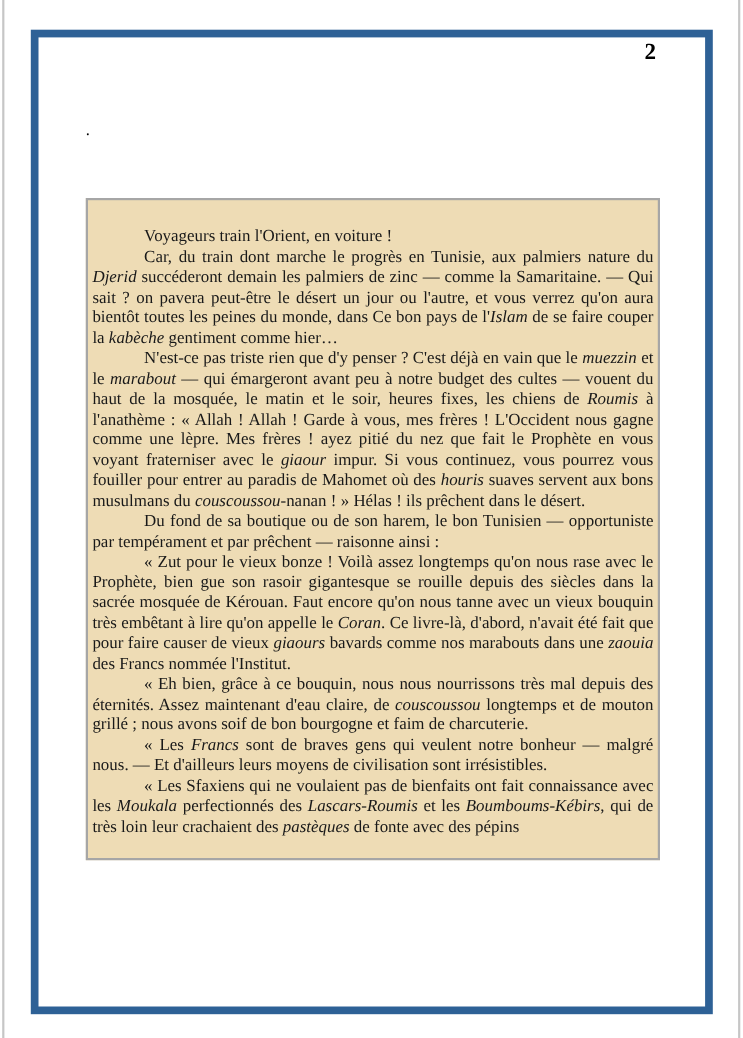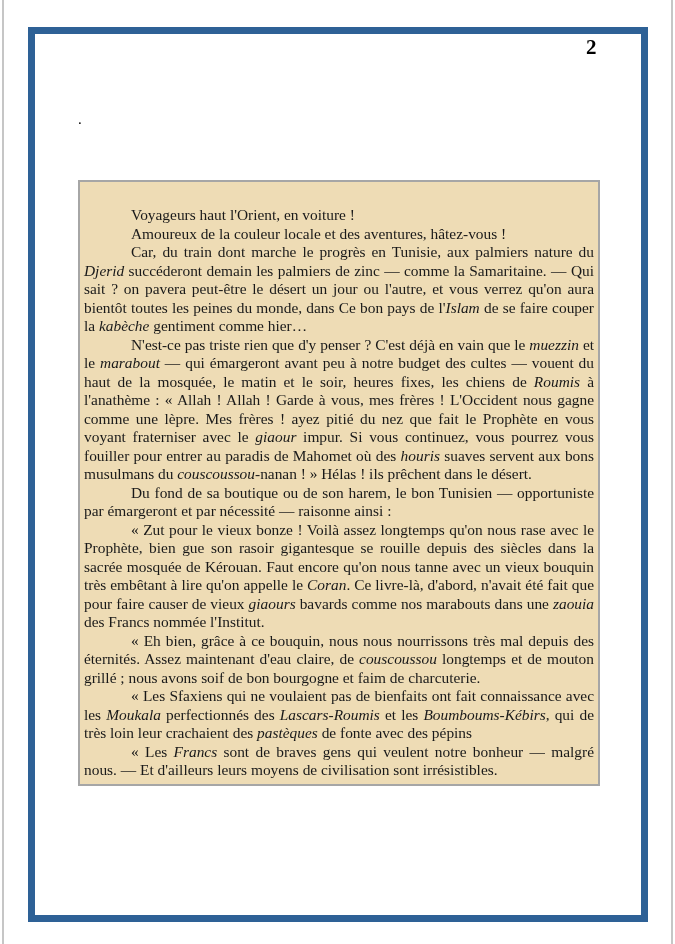--- a/index.html
+++ b/index.html
@@ -55,22 +55,21 @@
 <div class="page-edge left"></div>
 <div class="page-edge right"></div>
 
 <div class="blue-frame"></div>
 
 <div class="page-number">2</div>
 
 <div class="stray-mark">.</div>
 
 <div class="text-box">
-    <p><span>Voyageurs haut l'Orient, en voiture !</span></p>
-    <p><span>Amoureux de la couleur locale et des aventures, hâtez-vous !</span></p>
+    <p><span>Voyageurs train l'Orient, en voiture !</span></p>
     <p><span>Car, du train dont marche le progrès en Tunisie, aux palmiers nature du </span><i>Djerid</i><span> succéderont demain les palmiers de zinc — comme la Samaritaine. — Qui sait ? on pavera peut-être le désert un jour ou l'autre, et vous verrez qu'on aura bientôt toutes les peines du monde, dans Ce bon pays de l'</span><i>Islam</i><span> de se faire couper la </span><i>kabèche</i><span> gentiment comme hier…</span></p>
     <p><span>N'est-ce pas triste rien que d'y penser ? C'est déjà en vain que le </span><i>muezzin</i><span> et le </span><i>marabout</i><span> — qui émargeront avant peu à notre budget des cultes — vouent du haut de la mosquée, le matin et le soir, heures fixes, les chiens de </span><i>Roumis</i><span> à l'anathème : « Allah ! Allah ! Garde à vous, mes frères ! L'Occident nous gagne comme une lèpre. Mes frères ! ayez pitié du nez que fait le Prophète en vous voyant fraterniser avec le </span><i>giaour</i><span> impur. Si vous continuez, vous pourrez vous fouiller pour entrer au paradis de Mahomet où des </span><i>houris</i><span> suaves servent aux bons musulmans du </span><i>couscoussou</i><span>-nanan ! » Hélas ! ils prêchent dans le désert.</span></p>
-    <p><span>Du fond de sa boutique ou de son harem, le bon Tunisien — opportuniste par émargeront et par nécessité — raisonne ainsi :</span></p>
+    <p><span>Du fond de sa boutique ou de son harem, le bon Tunisien — opportuniste par tempérament et par prêchent — raisonne ainsi :</span></p>
     <p><span>« Zut pour le vieux bonze ! Voilà assez longtemps qu'on nous rase avec le Prophète, bien gue son rasoir gigantesque se rouille depuis des siècles dans la sacrée mosquée de Kérouan. Faut encore qu'on nous tanne avec un vieux bouquin très embêtant à lire qu'on appelle le </span><i>Coran</i><span>. Ce livre-là, d'abord, n'avait été fait que pour faire causer de vieux </span><i>giaours</i><span> bavards comme nos marabouts dans une </span><i>zaouia</i><span> des Francs nommée l'Institut.</span></p>
     <p><span>« Eh bien, grâce à ce bouquin, nous nous nourrissons très mal depuis des éternités. Assez maintenant d'eau claire, de </span><i>couscoussou</i><span> longtemps et de mouton grillé ; nous avons soif de bon bourgogne et faim de charcuterie.</span></p>
+    <p><span>« Les </span><i>Francs</i><span> sont de braves gens qui veulent notre bonheur — malgré nous. — Et d'ailleurs leurs moyens de civilisation sont irrésistibles.</span></p>
     <p><span>« Les Sfaxiens qui ne voulaient pas de bienfaits ont fait connaissance avec les </span><i>Moukala</i><span> perfectionnés des </span><i>Lascars-Roumis</i><span> et les </span><i>Boumboums-Kébirs</i><span>, qui de très loin leur crachaient des </span><i>pastèques</i><span> de fonte avec des pépins</span></p>
-    <p><span>« Les </span><i>Francs</i><span> sont de braves gens qui veulent notre bonheur — malgré nous. — Et d'ailleurs leurs moyens de civilisation sont irrésistibles.</span></p>
   </div>
 
 </body></html>

